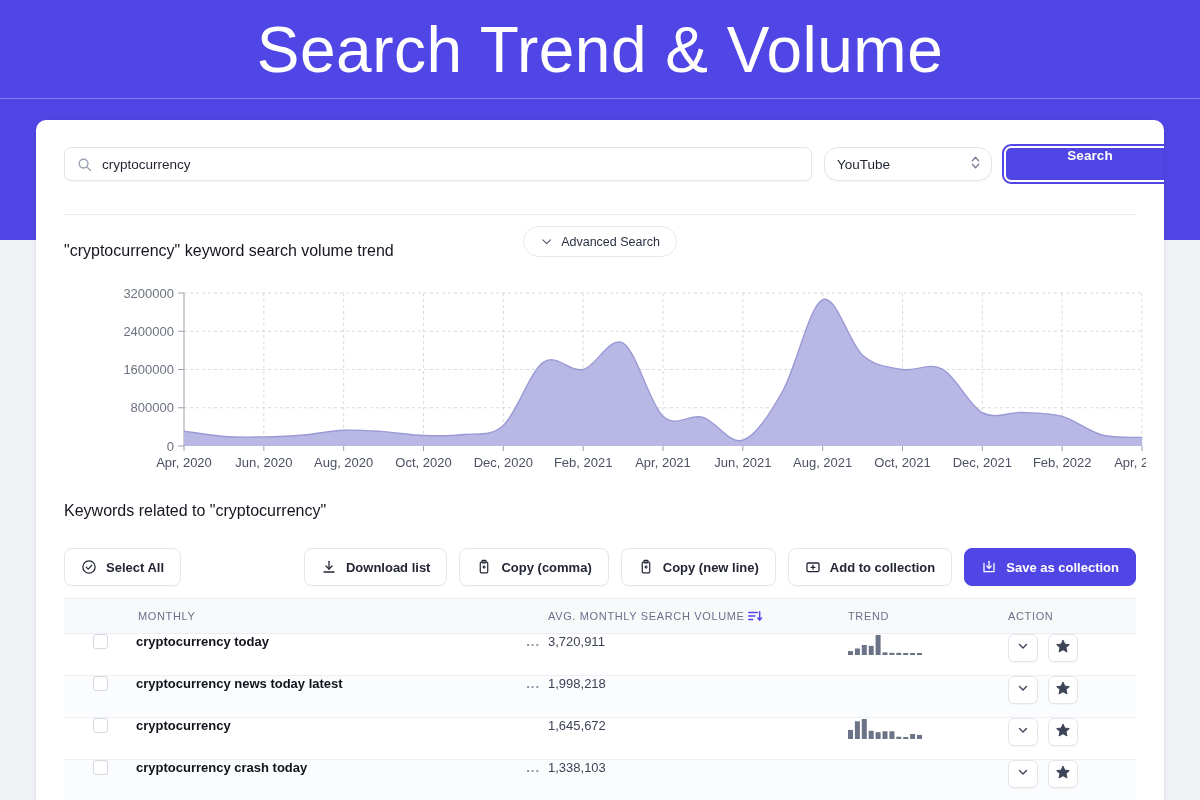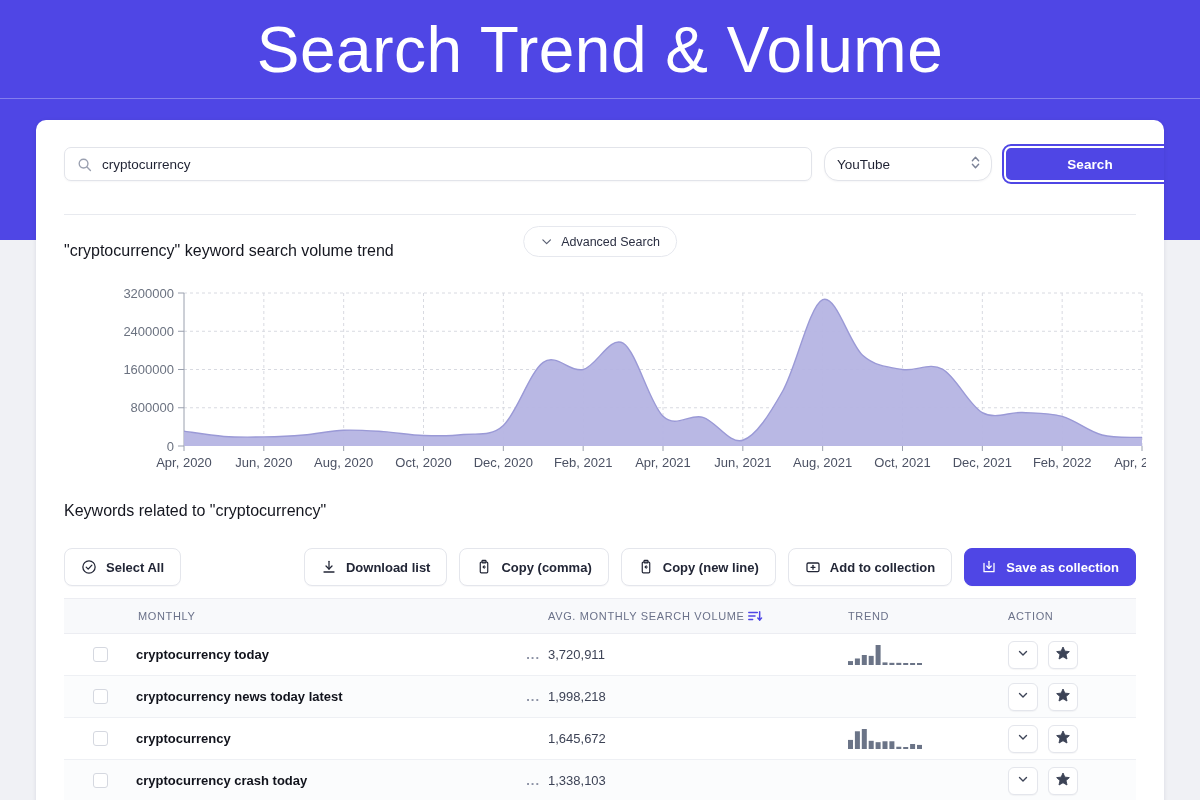--- a/index.html
+++ b/index.html
@@ -57,21 +57,21 @@
     font-size: 13.5px; color: #1f2233;
     box-shadow: 0 1px 2px rgba(20,20,60,.04);
   }
   .updown { position: absolute; right: 10px; top: 50%; transform: translateY(-50%); }
 
   .search-btn {
     flex: 0 0 172px; height: 36px;
     background: #4f46e5; color: #fff; border: 2px solid #ffffff;
     outline: 2px solid #4f46e5;
     border-radius: 7px;
-    display: flex; align-items: center; justify-content: center;
+    display: flex; align-items: flex-start; justify-content: center;
     font-size: 13.5px; font-weight: 700; letter-spacing: .1px;
   }
 
   
   .adv-wrap {
     position: absolute; left: 28px; top: 78px; width: 1072px; height: 32px;
   }
   .adv-line {
     position: absolute; left: 0; top: 16px; width: 1072px; height: 1px;
     background: #e8eaef;
@@ -124,21 +124,21 @@
     display: flex; align-items: center;
     font-size: 11px; color: #6a7189; letter-spacing: .65px; font-weight: 400;
   }
   .c-check { flex: 0 0 72px; display: flex; justify-content: center; align-items: center; }
   .c-kw    { flex: 0 0 412px; padding-left: 2px; }
   .c-vol   { flex: 0 0 300px; display: flex; align-items: center; gap: 0; }
   .c-trend { flex: 0 0 160px; text-align: left; }
   .c-act   { flex: 1 1 auto; }
 
   .trow {
-    height: 42px; display: flex; align-items: center;
+    height: 42px; display: flex; align-items: flex-start;
     border-bottom: 1px solid #eef0f4; background: #fff;
   }
   .trow.alt { background: #fbfcfd; }
   .cb {
     width: 15px; height: 15px; border: 1px solid #d5d8e0; border-radius: 3px; background: #fff;
   }
   .kw-cell {
     flex: 0 0 412px; display: flex; align-items: center;
     font-size: 13px; color: #11131c; font-weight: 700;
     position: relative; padding-right: 10px;

